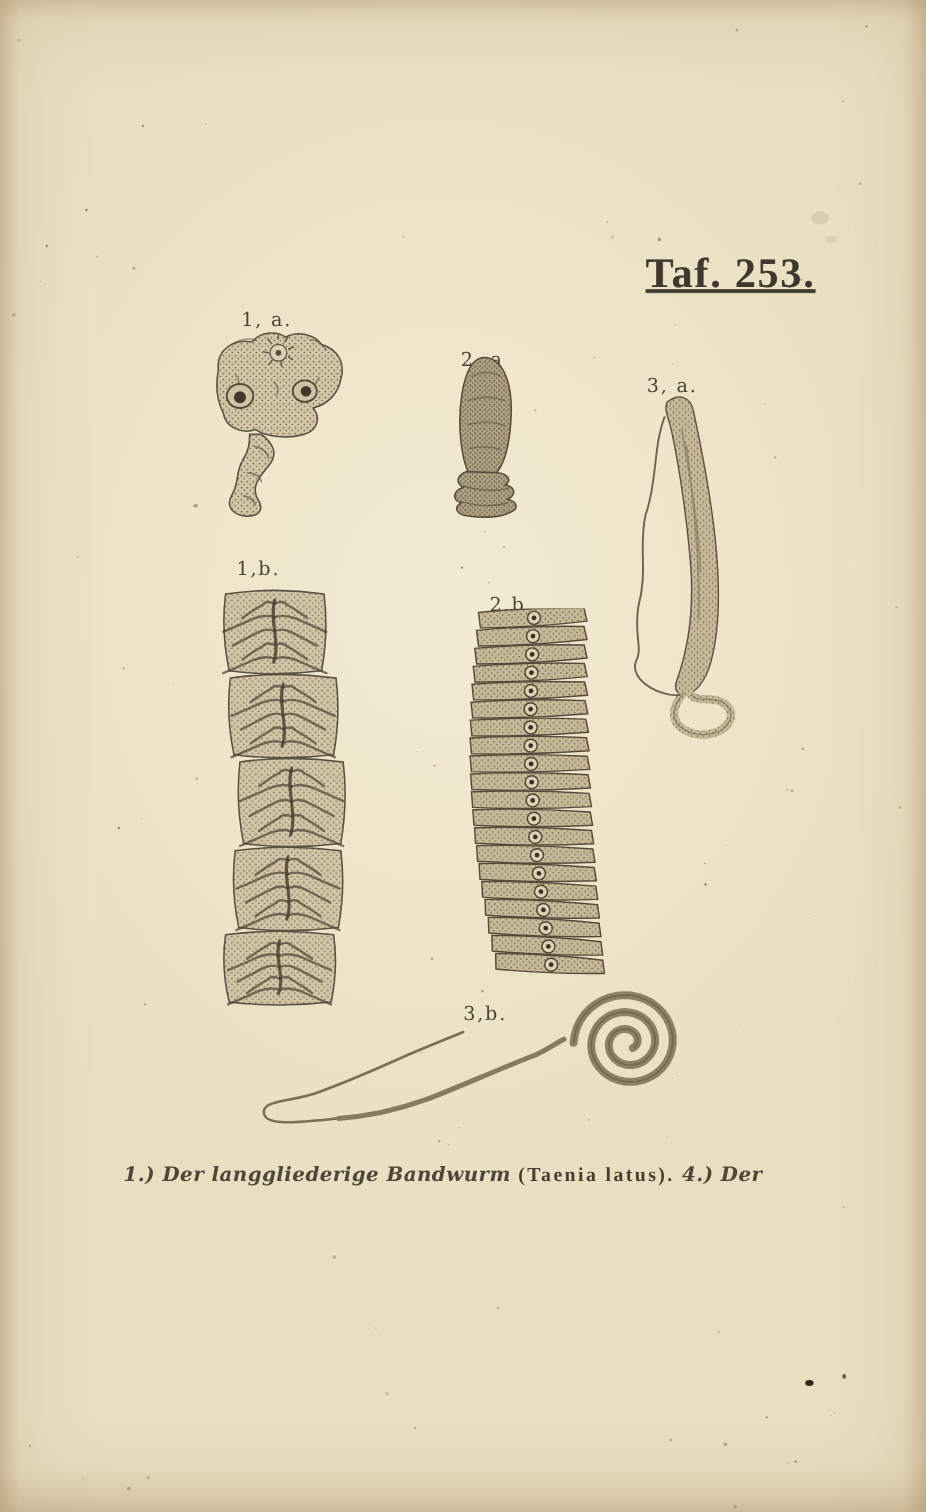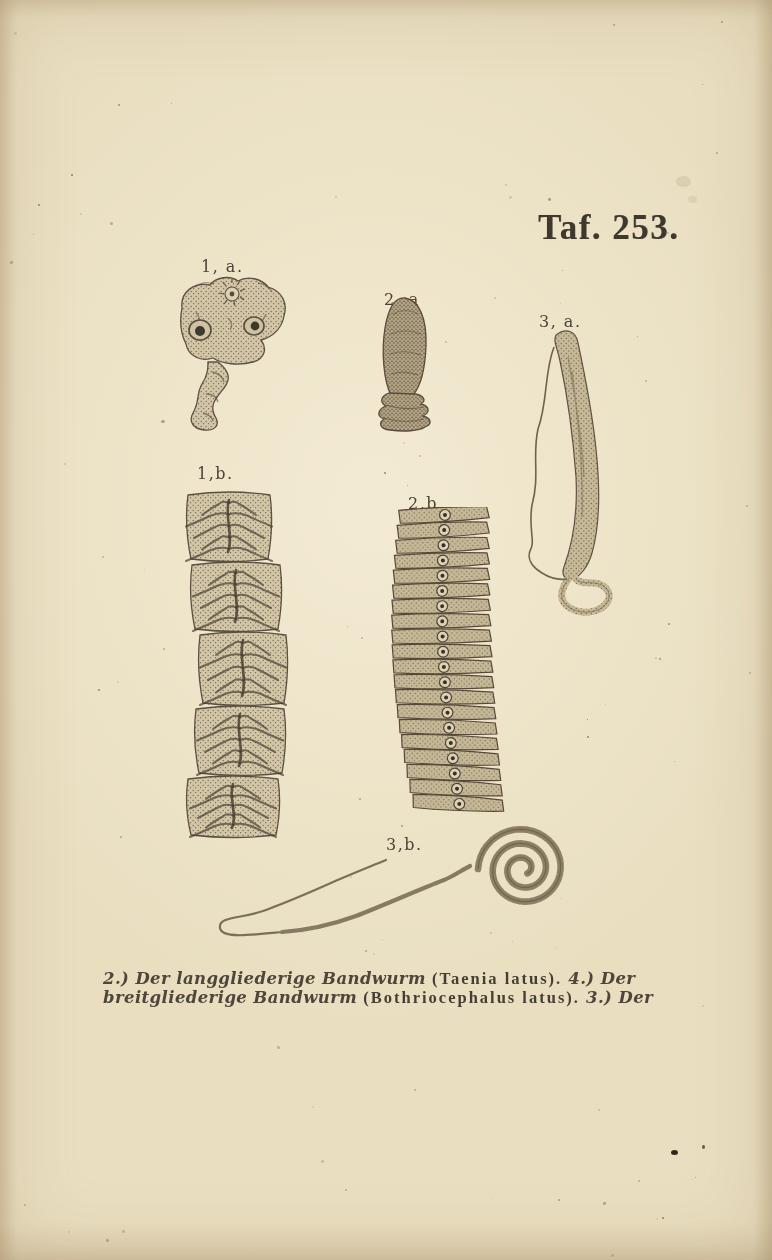--- a/index.html
+++ b/index.html
@@ -13,20 +13,21 @@
       linear-gradient(180deg, rgba(146,116,70,0.12) 0%, rgba(146,116,70,0) 1.5%, rgba(146,116,70,0) 97%, rgba(146,116,70,0.16) 100%);
     box-shadow: inset 0 0 80px rgba(128,100,58,0.20), inset 0 0 16px rgba(128,100,58,0.12);
     font-family:"DejaVu Serif",serif;
   }
   .fig{position:absolute;}
   .plate-title{
     position:absolute;left:538px;top:208px;margin:0;
     font-family:"Liberation Serif","DejaVu Serif",serif;font-weight:700;
     font-size:35px;letter-spacing:1.5px;color:#3e382f;
     text-shadow:0.4px 0.4px 0 rgba(62,56,47,0.35);
+    text-decoration:underline;
   }
   .fig-label{
     position:absolute;font-size:16px;letter-spacing:1.5px;color:#4b4337;
     font-family:"DejaVu Serif",serif;
   }
   .caption{position:absolute;left:103px;top:969px;color:#4e463a;}
   .cap-line{margin:0;font-size:16.5px;line-height:19px;white-space:nowrap;}
   .cap-line .script{font-style:italic;font-weight:700;letter-spacing:0.4px;font-family:"DejaVu Serif",serif;}
   .cap-line .roman{font-style:normal;font-weight:700;letter-spacing:2px;font-family:"Liberation Serif",serif;color:#453e33;}
   .cap-line.indent{margin-left:7px;}
@@ -364,17 +365,16 @@
   </svg>
 
   <svg class="fig" style="left:204px;top:820px" width="370" height="134" viewBox="0 0 370 134">
     <path d="M182,40 C165,47 150,53 136,59 C116,68 92,79 62,90 C38,99 14,96 16,108 C18,119 48,115 78,112" fill="none" stroke="#7b6f58" stroke-width="2.2" stroke-linecap="round"></path>
     <path d="M78,112 C108,110 130,104 152,96 C178,86 214,70 240,60 C250,56 258,50 266,46" fill="none" stroke="#877a62" stroke-width="4.2" stroke-linecap="round"></path>
     <path id="fig3b-spiral" fill="none" stroke="#8d8067" stroke-width="6.6" stroke-linecap="round" stroke-linejoin="round" d="M274.0,49.0 L274.9,42.6 L276.7,36.4 L279.4,30.7 L283.0,25.4 L287.4,20.7 L292.3,16.8 L297.8,13.6 L303.7,11.3 L309.8,9.8 L316.1,9.3 L322.3,9.6 L328.3,10.9 L334.0,13.0 L339.2,15.8 L343.9,19.3 L348.0,23.5 L351.4,28.1 L353.9,33.1 L355.7,38.4 L356.6,43.9 L356.6,49.3 L355.8,54.6 L354.2,59.8 L351.8,64.5 L348.7,68.9 L345.0,72.7 L340.8,75.9 L336.2,78.4 L331.3,80.2 L326.3,81.3 L321.1,81.6 L316.0,81.2 L311.1,80.1 L306.5,78.3 L302.3,75.9 L298.5,73.0 L295.3,69.5 L292.6,65.7 L290.6,61.6 L289.3,57.3 L288.7,52.9 L288.8,48.5 L289.6,44.2 L291.0,40.2 L293.0,36.4 L295.5,33.0 L298.5,30.1 L301.9,27.6 L305.6,25.7 L309.5,24.3 L313.5,23.6 L317.6,23.4 L321.5,23.9 L325.3,24.8 L328.9,26.3 L332.1,28.3 L335.0,30.7 L337.4,33.4 L339.3,36.4 L340.7,39.6 L341.6,42.9 L342.0,46.2 L341.8,49.6 L341.1,52.8 L339.9,55.8 L338.3,58.5 L336.3,61.0 L334.0,63.1 L331.4,64.9 L328.7,66.2 L325.8,67.0 L322.8,67.5 L319.9,67.5 L317.0,67.1 L314.3,66.2 L311.8,65.1 L309.6,63.6 L307.7,61.8 L306.1,59.8 L304.8,57.7 L304.0,55.4 L303.5,53.1 L303.4,50.8 L303.6,48.5 L304.2,46.4 L305.1,44.4 L306.3,42.6 L307.7,41.1 L309.3,39.8 L311.1,38.8 L313.0,38.0 L314.8,37.6 L316.7,37.5 L318.6,37.6 L320.3,38.0 L321.9,38.7 L323.3,39.5 L324.6,40.5 L325.6,41.7 L326.4,42.9 L327.0,44.2 L327.3,45.6 L327.4,46.9 L327.3,48.1 L327.0,49.3 L326.5,50.4 L325.9,51.3 L325.1,52.1 L324.3,52.8 L323.4,53.3"></path>
     <path id="fig3b-spiral2" fill="none" stroke="rgba(80,70,52,0.45)" stroke-width="1.4" stroke-linejoin="round" d="M274.0,49.0 L274.9,42.6 L276.7,36.4 L279.4,30.7 L283.0,25.4 L287.4,20.7 L292.3,16.8 L297.8,13.6 L303.7,11.3 L309.8,9.8 L316.1,9.3 L322.3,9.6 L328.3,10.9 L334.0,13.0 L339.2,15.8 L343.9,19.3 L348.0,23.5 L351.4,28.1 L353.9,33.1 L355.7,38.4 L356.6,43.9 L356.6,49.3 L355.8,54.6 L354.2,59.8 L351.8,64.5 L348.7,68.9 L345.0,72.7 L340.8,75.9 L336.2,78.4 L331.3,80.2 L326.3,81.3 L321.1,81.6 L316.0,81.2 L311.1,80.1 L306.5,78.3 L302.3,75.9 L298.5,73.0 L295.3,69.5 L292.6,65.7 L290.6,61.6 L289.3,57.3 L288.7,52.9 L288.8,48.5 L289.6,44.2 L291.0,40.2 L293.0,36.4 L295.5,33.0 L298.5,30.1 L301.9,27.6 L305.6,25.7 L309.5,24.3 L313.5,23.6 L317.6,23.4 L321.5,23.9 L325.3,24.8 L328.9,26.3 L332.1,28.3 L335.0,30.7 L337.4,33.4 L339.3,36.4 L340.7,39.6 L341.6,42.9 L342.0,46.2 L341.8,49.6 L341.1,52.8 L339.9,55.8 L338.3,58.5 L336.3,61.0 L334.0,63.1 L331.4,64.9 L328.7,66.2 L325.8,67.0 L322.8,67.5 L319.9,67.5 L317.0,67.1 L314.3,66.2 L311.8,65.1 L309.6,63.6 L307.7,61.8 L306.1,59.8 L304.8,57.7 L304.0,55.4 L303.5,53.1 L303.4,50.8 L303.6,48.5 L304.2,46.4 L305.1,44.4 L306.3,42.6 L307.7,41.1 L309.3,39.8 L311.1,38.8 L313.0,38.0 L314.8,37.6 L316.7,37.5 L318.6,37.6 L320.3,38.0 L321.9,38.7 L323.3,39.5 L324.6,40.5 L325.6,41.7 L326.4,42.9 L327.0,44.2 L327.3,45.6 L327.4,46.9 L327.3,48.1 L327.0,49.3 L326.5,50.4 L325.9,51.3 L325.1,52.1 L324.3,52.8 L323.4,53.3"></path>
   </svg>
 
   <div class="caption">
-    <p class="cap-line"><span class="script">2.) Der langgliederige Bandwurm </span><span class="roman">(Taenia latus).</span><span class="script"> 4.) Der</span></p>
-    <p class="cap-line"><span class="script">breitgliederige Bandwurm </span><span class="roman">(Bothriocephalus latus).</span><span class="script"> 3.) Der</span></p>
+    <p class="cap-line"><span class="script">1.) Der langgliederige Bandwurm </span><span class="roman">(Taenia latus).</span><span class="script"> 4.) Der</span></p>
   </div>
 
 </div>
 
 </body></html>

